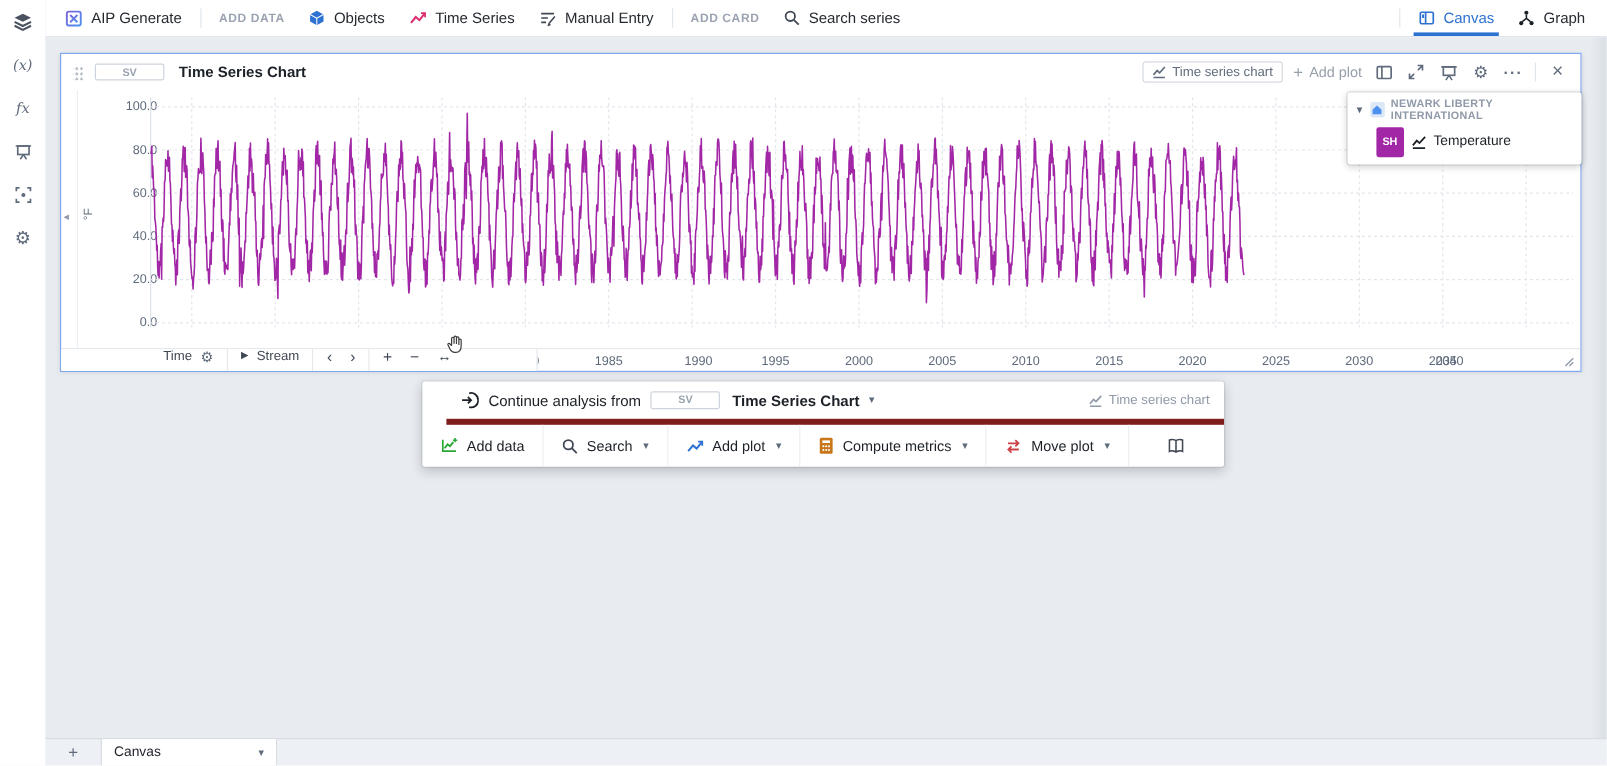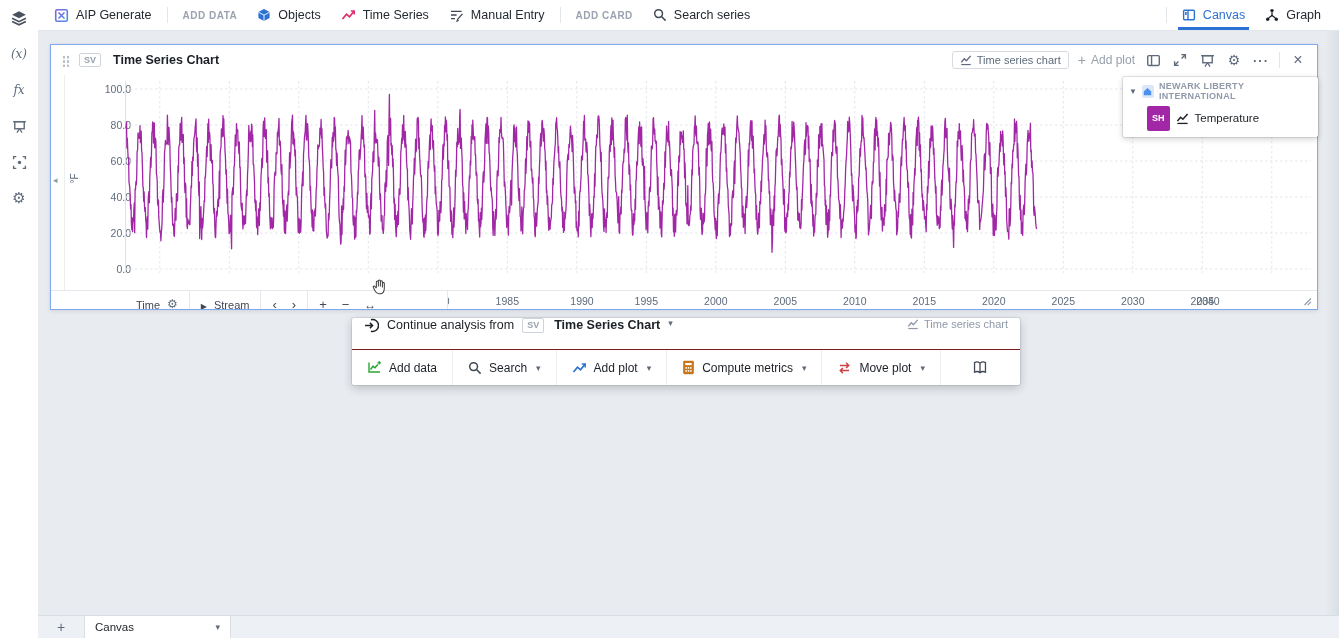--- a/index.html
+++ b/index.html
@@ -37,21 +37,21 @@
                   background:linear-gradient(to right, rgba(93,112,138,0), rgba(93,112,138,0.10));}
 
   
   #card{position:absolute;left:50px;top:44px;width:1268px;height:266px;background:#fff;
         border:1px solid #7FA8EE;box-sizing:border-box;box-shadow:0 1px 4px rgba(17,20,24,.12);overflow:hidden;}
   #card-header{position:absolute;left:0;top:0;width:100%;height:30px;display:flex;align-items:center;
                padding:0 10px;box-sizing:border-box;}
   .drag-handle{width:8px;height:13px;margin-right:10px;cursor:grab;
                background-image:radial-gradient(#B6BDC6 1.1px, transparent 1.1px);background-size:4px 4.4px;background-position:1px 1px;}
   .mini-badge{border:1px solid #CDD4DB;border-radius:2px;color:#98A2AE;font-size:9px;font-weight:700;
-              padding:1px 4px;background:#fff;line-height:1.2;}
+              padding:1px 22px;background:#fff;line-height:1.2;}
   #card-title{font-size:12.5px;font-weight:700;color:#1C2127;margin-left:12px;}
   .type-badge{display:flex;align-items:center;gap:5px;border:1px solid #D6DBE1;border-radius:3px;
               color:#5F6B7C;font-size:11px;padding:2px 7px;background:#fff;}
   .hdr-right{margin-left:auto;display:flex;align-items:center;gap:9px;color:#5F6B7C;}
   .hdr-addplot{display:flex;align-items:center;gap:5px;color:#97A0AC;font-size:12px;cursor:pointer;}
   .hdr-addplot .plus{font-size:14px;line-height:1;}
   .hdr-icon{width:18px;height:18px;display:flex;align-items:center;justify-content:center;cursor:pointer;color:#5F6B7C;}
   .hdr-gear{font-size:14px;}
   .hdr-ellipsis{font-size:13px;font-weight:700;letter-spacing:1px;}
   .hdr-div{width:1px;height:16px;background:#E1E6EB;}
@@ -63,21 +63,21 @@
   #y-unit{position:absolute;left:18px;top:128px;font-size:10px;color:#5F6B7C;transform:rotate(-90deg);}
   #y-labels{position:absolute;left:30px;top:36px;width:50px;height:204px;}
   .y-tick{position:absolute;right:0;width:50px;text-align:right;font-size:10.5px;color:#5F6B7C;}
   #plot-svg{position:absolute;left:74px;top:36px;}
   
   #card-footer{position:absolute;left:0;top:245px;width:100%;height:21px;border-top:1px solid #E4E8EC;box-sizing:border-box;}
   #x-labels{position:absolute;left:74px;top:4px;width:1186px;height:14px;z-index:1;}
   .x-tick{position:absolute;transform:translateX(-50%);font-size:10.5px;color:#5F6B7C;white-space:nowrap;}
   #footer-controls{position:absolute;left:0;top:0;width:322px;height:20px;background:#fff;z-index:2;
                    display:flex;align-items:center;padding-left:74px;box-sizing:content-box;border-right:1px solid #E4E8EC;}
-  .fc-group{display:flex;align-items:flex-end;gap:7px;height:100%;padding:0 11px;border-right:1px solid #E4E8EC;
+  .fc-group{display:flex;align-items:flex-start;gap:7px;height:100%;padding:0 11px;border-right:1px solid #E4E8EC;
             font-size:11px;color:#404854;}
   .fc-group:last-child{border-right:none;}
   .fc-gear{font-size:12px;color:#5F6B7C;cursor:pointer;}
   .fc-btn{cursor:pointer;color:#404854;font-size:13px;line-height:1;}
   .fc-play{font-size:8px;color:#404854;}
   #resize-corner{position:absolute;left:1252px;top:252px;}
 
   
   #plots-panel{position:absolute;left:1123px;top:77px;width:195px;background:#fff;border-radius:2px;
                box-shadow:0 0 0 1px rgba(17,20,24,.1), 0 2px 6px rgba(17,20,24,.2);z-index:10;}
@@ -87,21 +87,21 @@
   .pp-home{width:13px;height:13px;border-radius:2px;background:#DCE7F7;display:flex;align-items:center;justify-content:center;}
   .pp-group{font-size:9px;font-weight:600;letter-spacing:.3px;color:#8F99A8;}
   .pp-row2{display:flex;align-items:center;gap:6px;padding:3px 6px 6px 24px;}
   .series-badge{background:var(--series-purple);color:#fff;font-size:9px;font-weight:700;border-radius:2px;
                 padding:7px 5px;line-height:1.2;}
   .pp-series{font-size:11.5px;color:#1C2127;}
 
   
   #ctx-toolbar{position:absolute;left:352px;top:318px;width:668px;background:#fff;border-radius:2px;
                box-shadow:0 0 0 1px rgba(17,20,24,.08), 0 3px 10px rgba(17,20,24,.22);z-index:20;}
-  #ctx-row1{display:flex;align-items:flex-start;height:31px;border-bottom:1px solid #7f1d1d;padding:0 12px;gap:8px;}
+  #ctx-row1{display:flex;align-items:center;height:31px;border-bottom:5px solid #7f1d1d;padding:0 12px;gap:8px;margin-left:20px;}
   #ctx-row1 .cont-label{font-size:12.5px;font-weight:500;color:#1C2127;}
   #ctx-source{font-size:12.5px;font-weight:700;color:#1C2127;margin-left:2px;}
   .ctx-caret{font-size:9px;color:#5F6B7C;}
   #ctx-type{margin-left:auto;display:flex;align-items:center;gap:5px;font-size:11px;color:#8F99A8;}
   #ctx-row2{display:flex;align-items:stretch;height:35px;}
   .ctx-btn{display:flex;align-items:center;gap:7px;padding:0 15px;border-right:1px solid #ECEFF2;
            font-size:12px;font-weight:500;color:#1C2127;cursor:pointer;white-space:nowrap;}
   .ctx-btn .caret{font-size:9px;color:#5F6B7C;margin-left:2px;}
   #ctx-book{flex:1;display:flex;align-items:center;justify-content:center;cursor:pointer;color:#404854;}
 

